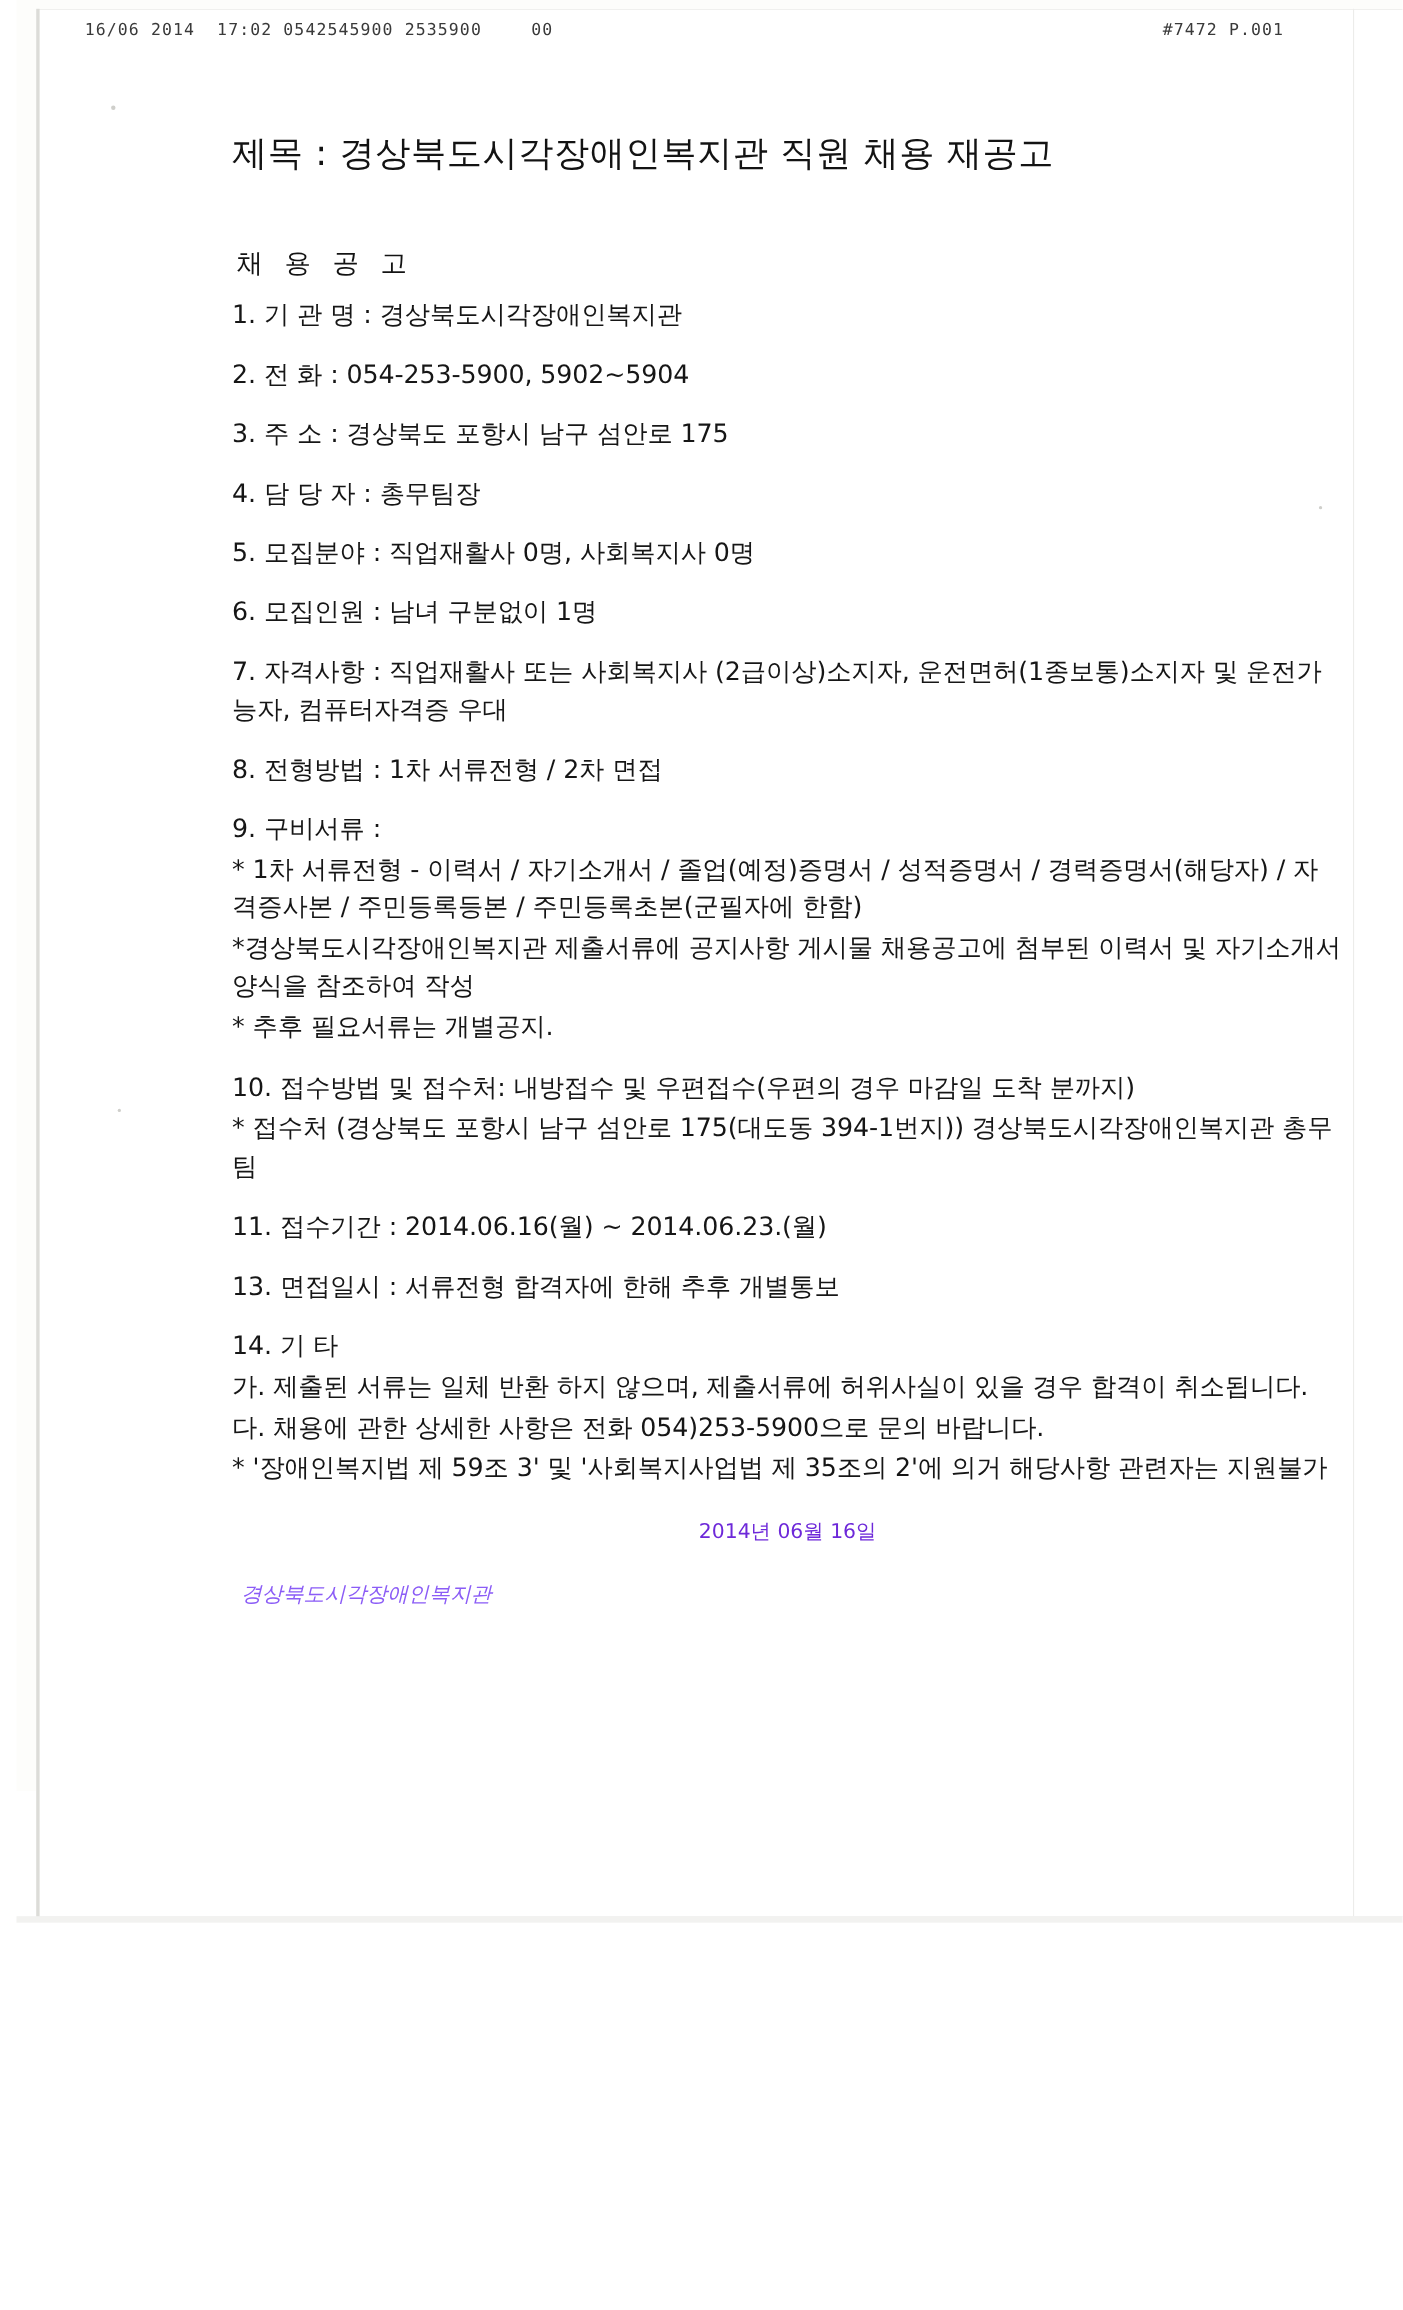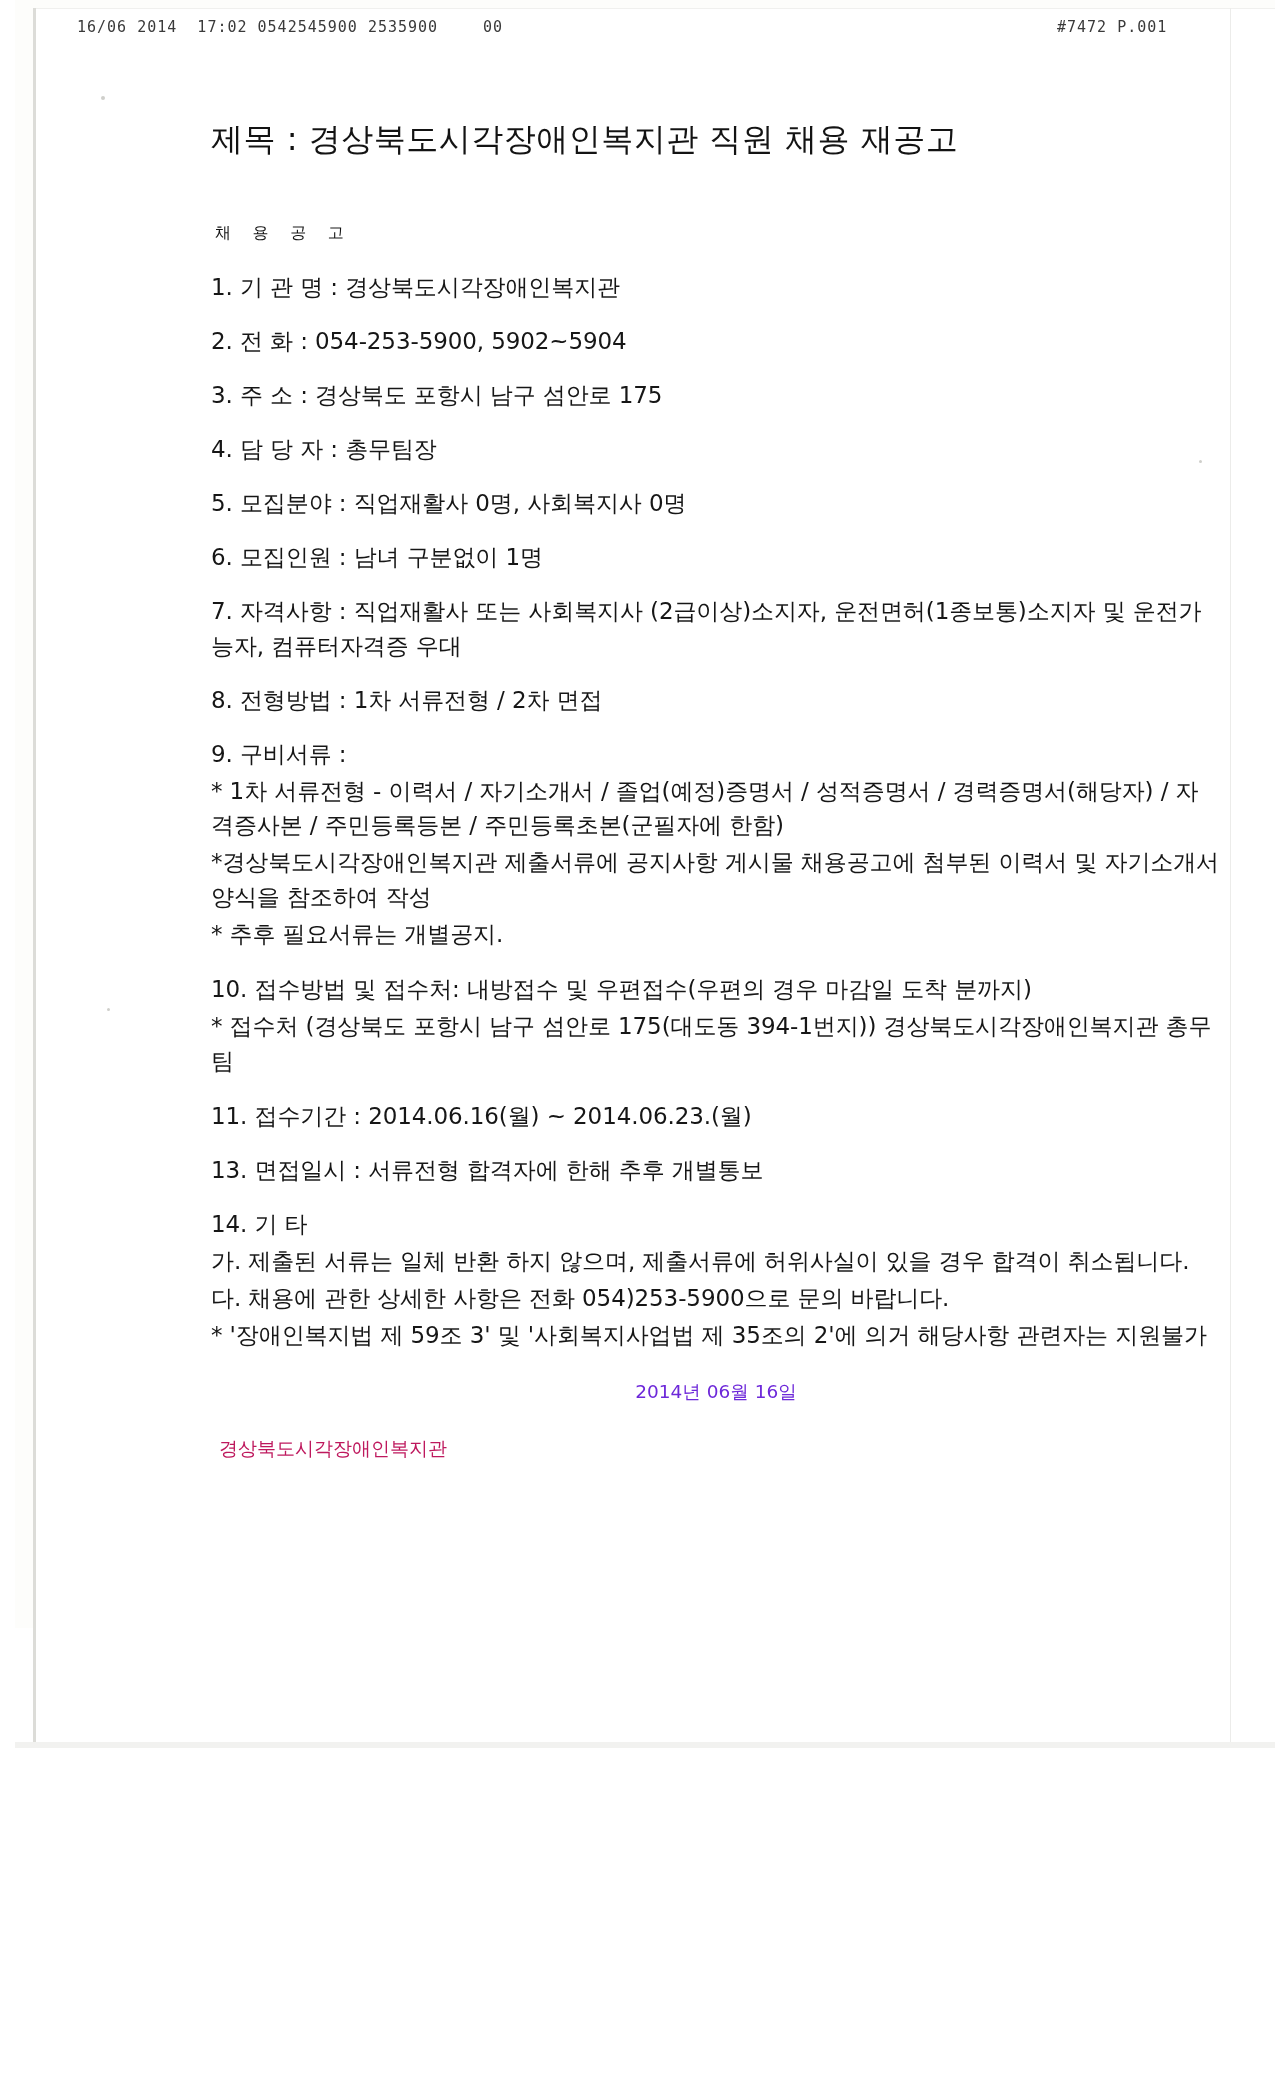--- a/index.html
+++ b/index.html
@@ -111,24 +111,23 @@
     top: 118px;
     font-size: 32px;
     letter-spacing: 0.5px;
     color: #131313;
     white-space: nowrap;
   }
   .section-label {
     position: absolute;
     left: 200px;
     top: 223px;
-    font-size: 16px;
+    font-size: 24px;
     letter-spacing: 6px;
     color: #131313;
-    font-family: Liberation Mono, monospace;
   }
 
   .body-block {
     position: absolute;
     left: 196px;
     top: 270px;
     width: 1010px;
   }
   .item {
     margin-bottom: 19px;
@@ -151,21 +150,22 @@
   .sign-date {
     margin-top: 26px;
     margin-bottom: 32px;
     font-size: 18.5px;
     color: #6d28d9;
     text-align: center;
   }
   .sign-org {
     margin-left: 8px;
     font-size: 19px;
-    color: #be185d;
+    color: #8b5cf6;
+    font-style: italic;
   }
 
   
   .speck {
     position: absolute;
     background: #cfcfcb;
     border-radius: 50%;
   }
 </style>
 </head>

